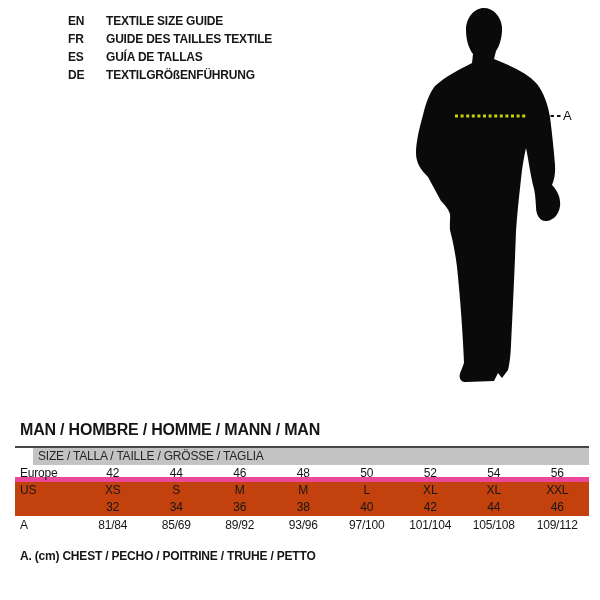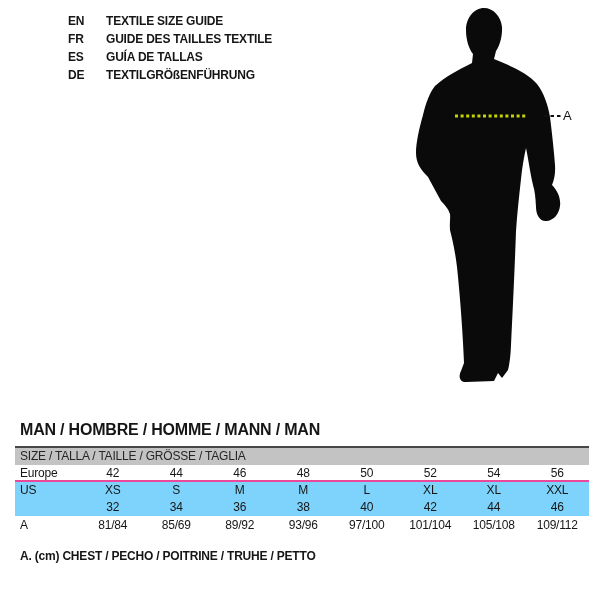--- a/index.html
+++ b/index.html
@@ -21,32 +21,32 @@
   .figure-wrap svg{display:block;}
   .measure-label{
     position:absolute;left:155px;top:103px;font-size:13px;font-weight:400;color:#111;
   }
   
   .man-title{position:absolute;top:421px;left:20px;font-size:16px;font-weight:700;letter-spacing:-.2px;}
   
   .size-table{position:absolute;left:15px;top:446px;width:574px;border-top:2px solid #474747;}
   .t-header{
     height:17px;line-height:17px;background:#c3c3c3;color:#262626;
-    font-size:12px;letter-spacing:-.2px;padding-left:5px;box-sizing:border-box;
+    font-size:12px;letter-spacing:-.2px;padding-left:5px;box-sizing:border-box;margin-left:18px;
   }
   .t-row{
     display:grid;grid-template-columns:66px repeat(8,1fr);
     height:17px;line-height:17px;font-size:12px;letter-spacing:-.2px;
   }
   .t-row.last{height:18px;line-height:18px;}
   .t-label{text-align:left;padding-left:5px;}
   .t-cell{text-align:center;}
   .r-white{background:#ffffff;}
-  .r-band{background:#7dd3fc;}
-  .r-europe{border-bottom:2px solid #ec4899;box-sizing:border-box;}
+  .r-band{background:#c2410c;}
+  .r-europe{border-bottom:5px solid #ec4899;box-sizing:border-box;}
   
   .footnote{position:absolute;top:549px;left:20px;font-size:12px;font-weight:700;letter-spacing:-.2px;}
 </style>
 </head>
 <body>
 
 <div class="canvas">
 
   <div class="lang-list">
     <div class="lang-row">

